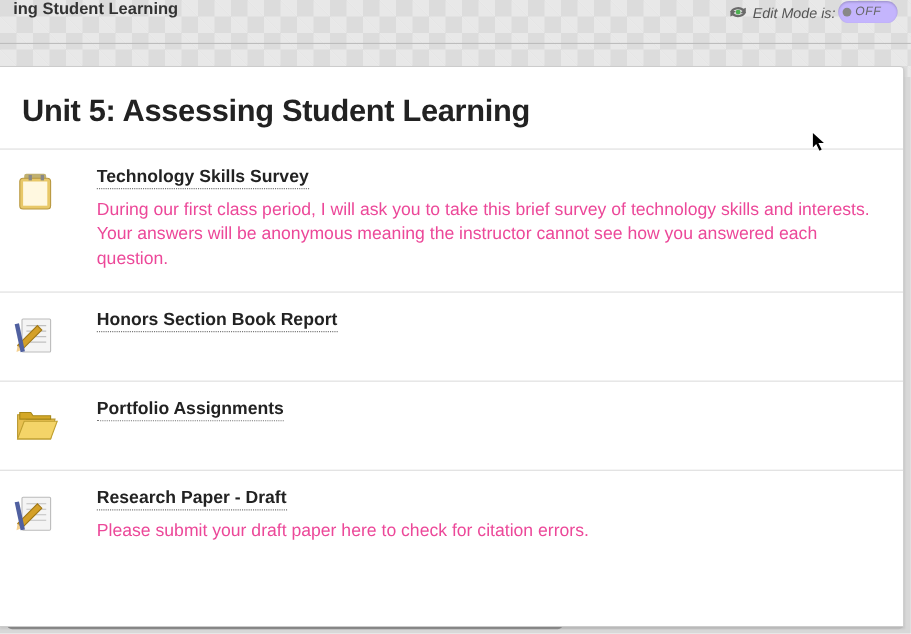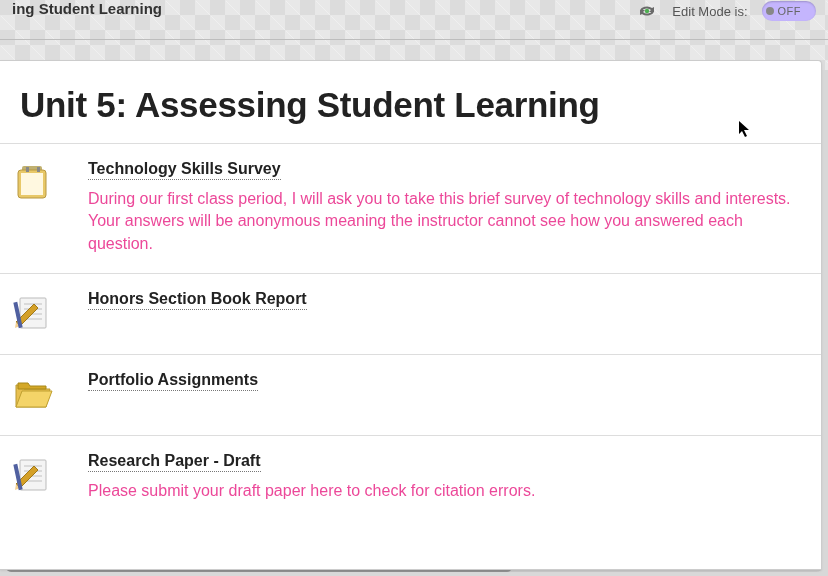--- a/index.html
+++ b/index.html
@@ -35,21 +35,22 @@
   font-size: 15px;
   font-weight: 600;
   color: #333;
   white-space: nowrap;
   overflow: hidden;
 }
 .top-right {
   margin-left: auto;
   display: flex;
   align-items: center;
-  gap: 14px;
+  gap: 2px;
+  font-style: italic;
 }
 .refresh-icon {
   width: 22px;
   height: 22px;
   display: flex;
   align-items: center;
   justify-content: center;
 }
 .edit-mode-label {
   font-size: 13px;
@@ -81,21 +82,21 @@
   background: #fff;
   margin: 20px 6px 6px 0;
   border: 1px solid #ccc;
   border-left: none;
   border-radius: 0 4px 0 0;
   height: 510px;
   z-index: 2;
   box-shadow: 0 1px 2px rgba(0,0,0,0.08);
 }
 .page-title {
-  font-size: 35px;
+  font-size: 28px;
   font-weight: 700;
   color: #222;
   padding: 24px 20px 18px 20px;
   letter-spacing: -0.3px;
 }
 .item-row {
   display: flex;
   align-items: flex-start;
   padding: 16px 20px 18px 10px;
   border-top: 1px solid #ddd;

